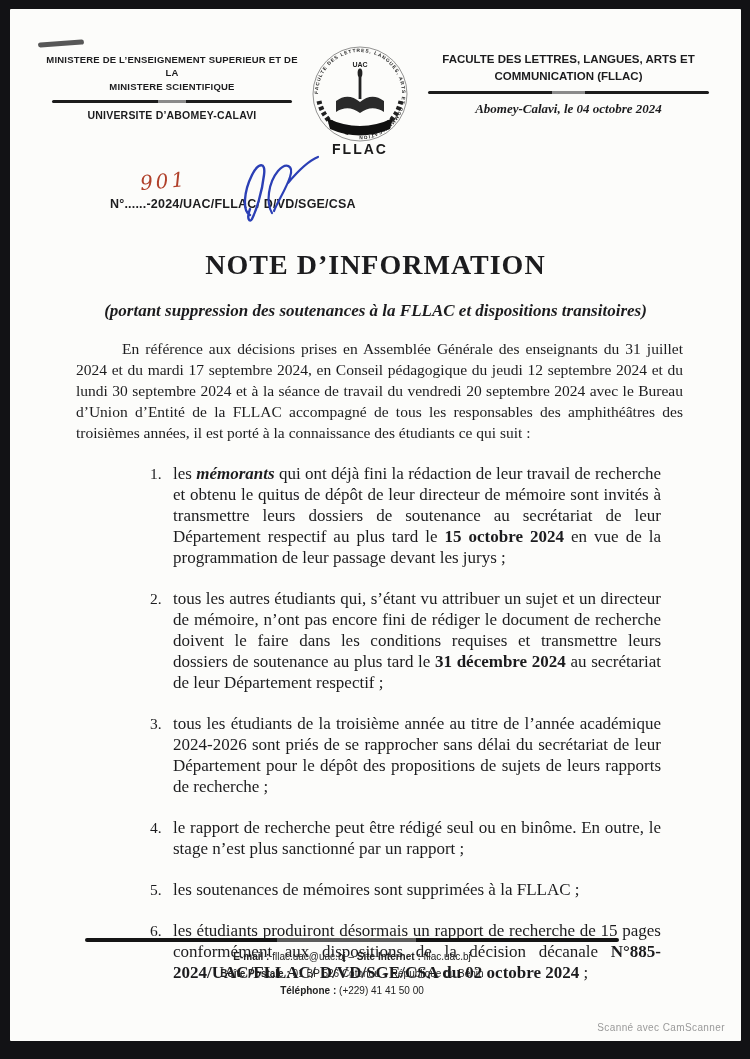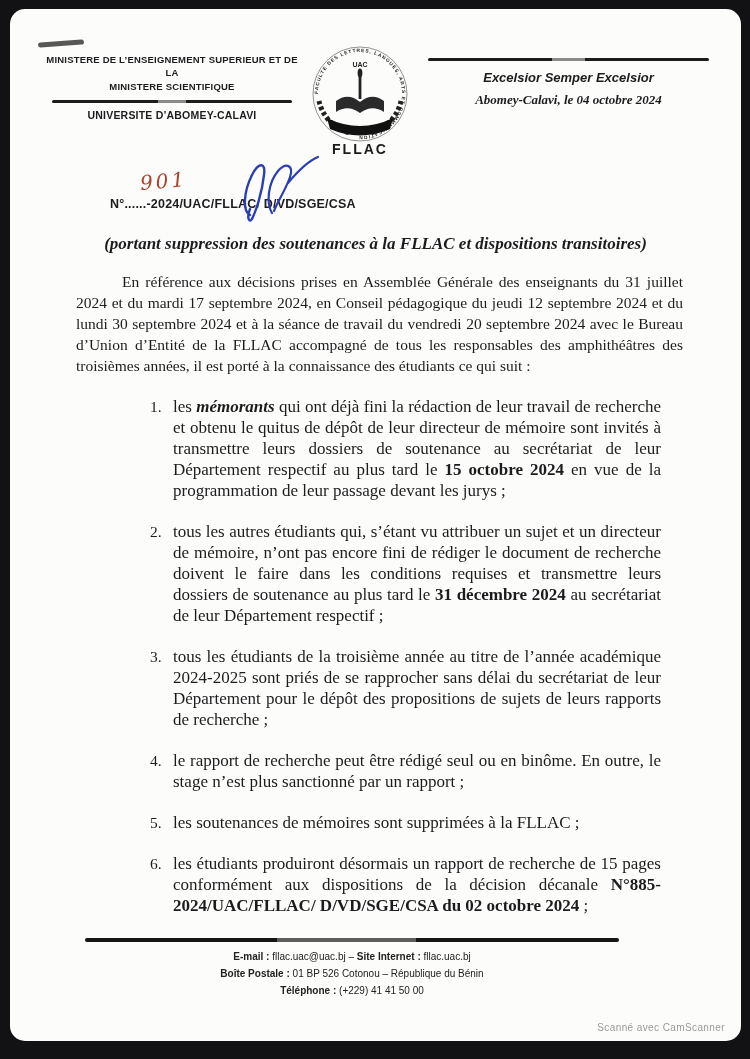--- a/index.html
+++ b/index.html
@@ -8,21 +8,21 @@
     background:#121215;
     font-family:"Liberation Serif", serif;
     color:#1c1c1e;
     position:relative;
     overflow:hidden;
   }
   .scan{position:absolute;inset:0;}
   .page{
     position:absolute;left:10px;top:9px;right:9px;bottom:18px;
     background:#fcfcfa;
-    border-radius:15px;
+    border-radius:1px;
   }
   
   .smudge{
     position:absolute;left:28px;top:32px;width:46px;height:5px;
     background:#3a3a3a;border-radius:3px;transform:rotate(-4deg);opacity:.85;
   }
   .hdr{display:flex;align-items:flex-start;margin:30px 26px 0 36px;}
   .hdr-left{width:252px;text-align:center;padding-top:14px;}
   .ministry{font-family:"Liberation Sans",sans-serif;font-weight:bold;font-size:9.5px;line-height:1.4;letter-spacing:.2px;}
   .hrule{height:3px;margin:7px 6px 6px;background:linear-gradient(90deg,#1c1c1c 0 44%,#8a8a8a 44% 56%,#1c1c1c 56% 100%);border-radius:2px;}
@@ -101,51 +101,55 @@
             <ellipse cx="55" cy="34" rx="2.4" ry="4.5" fill="#222"></ellipse>
             <rect x="53.6" y="38" width="2.8" height="22" fill="#222"></rect>
           </g>
           <path d="M31,62 Q43,53 55,63 Q67,53 79,62 L79,73 Q67,65 55,74 Q43,65 31,73 Z" fill="#2a2a2a"></path>
           <path d="M22,79 Q55,95 88,79 L85,90 Q55,103 25,90 Z" fill="#111"></path>
           <text x="55" y="115" text-anchor="middle" font-size="14" font-weight="bold" font-family="Liberation Sans, sans-serif" fill="#1a1a1a" letter-spacing="2">FLLAC</text>
         </svg>
       </div>
 
       <div class="hdr-right">
+        <div class="faculty">
+          <div>FACULTE DES LETTRES, LANGUES, ARTS ET</div>
+          <div>COMMUNICATION (FLLAC)</div>
+        </div>
         <div class="hrule"></div>
-        <div class="motto">Excelsior Semper Excelsior</div>
         <div class="place-date">Abomey-Calavi, le 04 octobre 2024</div>
       </div>
     </header>
 
     <div class="ref-row">
       <span class="handnum" style="color: rgb(176, 64, 42);">901</span>
       <div class="refline">N°......-2024/UAC/FLLAC/ D/VD/SGE/CSA</div>
       <svg class="signature" viewBox="0 0 96 72">
         <path d="M22,62 C14,58 16,38 24,22 C30,10 38,8 36,22 C34,40 28,58 24,66 C22,70 18,66 22,56" fill="none" stroke="#2b3fb5" stroke-width="2.4" stroke-linecap="round"></path>
         <path d="M44,60 C38,50 40,30 50,18 C58,9 66,12 62,24 C58,36 50,48 46,58 M60,30 C70,18 80,8 90,4" fill="none" stroke="#2b3fb5" stroke-width="2.2" stroke-linecap="round"></path>
       </svg>
     </div>
 
+    <h1 class="title">NOTE D’INFORMATION</h1>
     <div class="subtitle">(portant suppression des soutenances à la FLLAC et dispositions transitoires)</div>
 
     <p class="intro">En référence aux décisions prises en Assemblée Générale des enseignants du 31 juillet 2024 et du mardi 17 septembre 2024, en Conseil pédagogique du jeudi 12 septembre 2024 et du lundi 30 septembre 2024 et à la séance de travail du vendredi 20 septembre 2024 avec le Bureau d’Union d’Entité de la FLLAC accompagné de tous les responsables des amphithéâtres des troisièmes années, il est porté à la connaissance des étudiants ce qui suit :</p>
 
     <ol class="list">
       <li>
         <span class="num">1.</span>
         <span class="itxt"><span class="s-n">les </span><span class="s-bi">mémorants</span><span class="s-n"> qui ont déjà fini la rédaction de leur travail de recherche et obtenu le quitus de dépôt de leur directeur de mémoire sont invités à transmettre leurs dossiers de soutenance au secrétariat de leur Département respectif au plus tard le </span><span class="s-b">15 octobre 2024</span><span class="s-n"> en vue de la programmation de leur passage devant les jurys ;</span></span>
       </li>
       <li>
         <span class="num">2.</span>
         <span class="itxt"><span class="s-n">tous les autres étudiants qui, s’étant vu attribuer un sujet et un directeur de mémoire, n’ont pas encore fini de rédiger le document de recherche doivent le faire dans les conditions requises et transmettre leurs dossiers de soutenance au plus tard le </span><span class="s-b">31 décembre 2024</span><span class="s-n"> au secrétariat de leur Département respectif ;</span></span>
       </li>
       <li>
         <span class="num">3.</span>
-        <span class="itxt"><span class="s-n">tous les étudiants de la troisième année au titre de l’année académique 2024-2025 sont priés de se rapprocher sans délai du secrétariat de leur Département pour le dépôt des propositions de sujets de leurs rapports de recherche ;</span></span>
+        <span class="itxt"><span class="s-n">tous les étudiants de la troisième année au titre de l’année académique 2024-2026 sont priés de se rapprocher sans délai du secrétariat de leur Département pour le dépôt des propositions de sujets de leurs rapports de recherche ;</span></span>
       </li>
       <li>
         <span class="num">4.</span>
         <span class="itxt"><span class="s-n">le rapport de recherche peut être rédigé seul ou en binôme. En outre, le stage n’est plus sanctionné par un rapport ;</span></span>
       </li>
       <li>
         <span class="num">5.</span>
         <span class="itxt"><span class="s-n">les soutenances de mémoires sont supprimées à la FLLAC ;</span></span>
       </li>
       <li>

